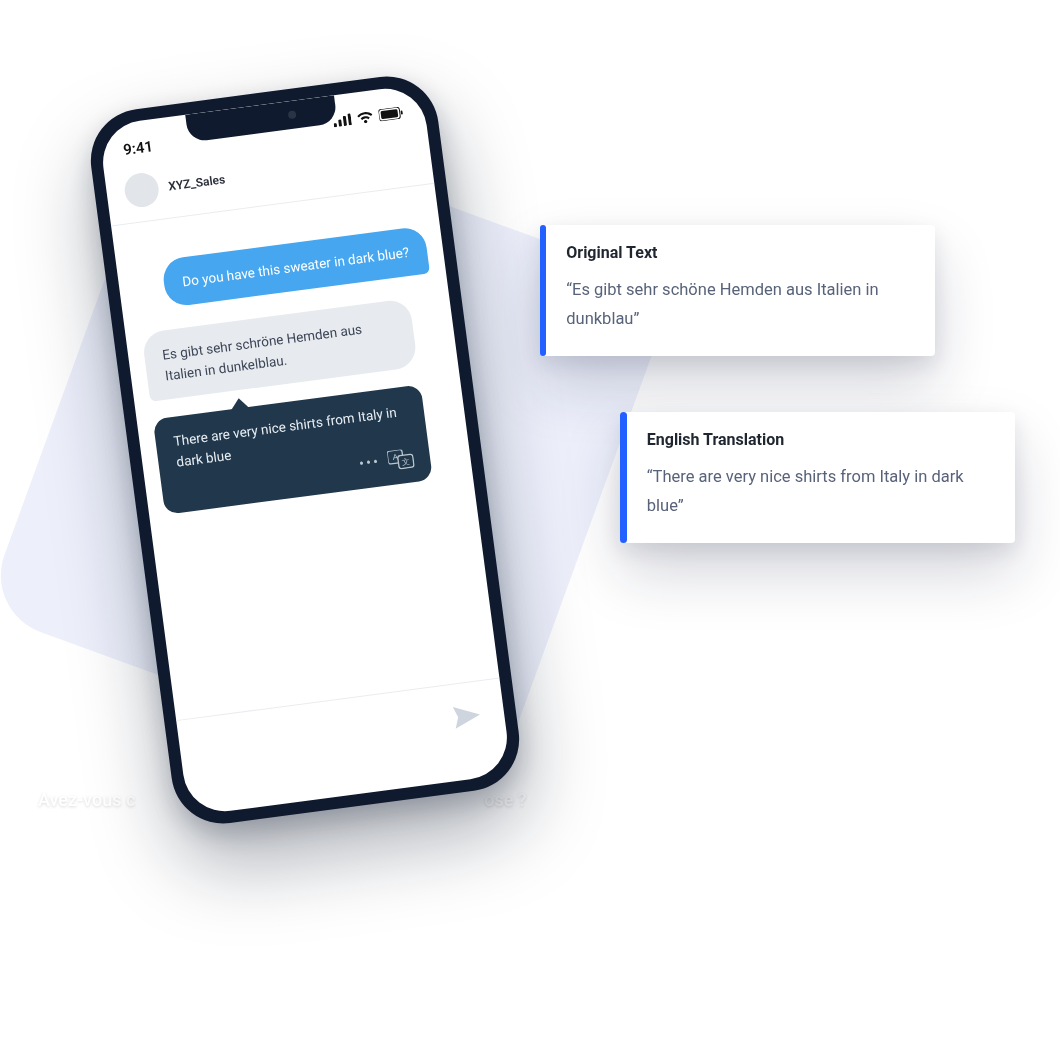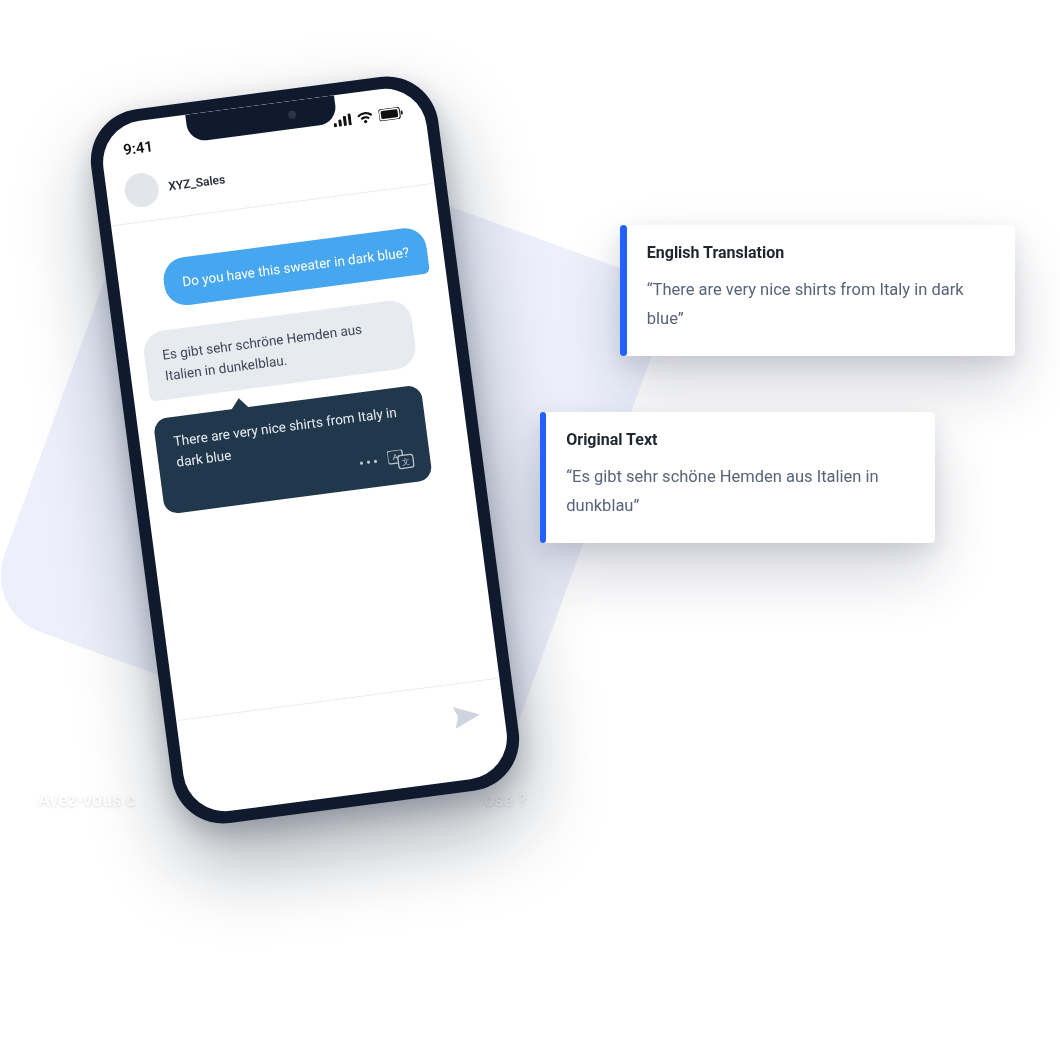--- a/index.html
+++ b/index.html
@@ -165,32 +165,32 @@
           <svg width="30" height="26" viewBox="0 0 30 26">
               <path d="M2 2 L28 13 L2 24 L6 13 Z" fill="#cfd5de"></path>
             </svg>
         </span>
       </div>
     </div>
   </div>
 </div>
 
 <div class="cards">
+  <div class="card">
+    <div class="bar"></div>
+    <div class="card-body">
+      <div class="card-title">Original Text</div>
+      <div class="card-text">“Es gibt sehr schöne Hemden aus Italien in dunkblau”</div>
+    </div>
+  </div>
   <div class="card card2">
     <div class="bar"></div>
     <div class="card-body">
       <div class="card-title">English Translation</div>
       <div class="card-text">“There are very nice shirts from Italy in dark blue”</div>
-    </div>
-  </div>
-  <div class="card">
-    <div class="bar"></div>
-    <div class="card-body">
-      <div class="card-title">Original Text</div>
-      <div class="card-text">“Es gibt sehr schöne Hemden aus Italien in dunkblau”</div>
     </div>
   </div>
 </div>
 
 <div class="caption">
   <span>Avez-vous c</span>
   <span style="display:inline-block; width:340px;"></span>
   <span>ose ?</span>
 </div>
 

